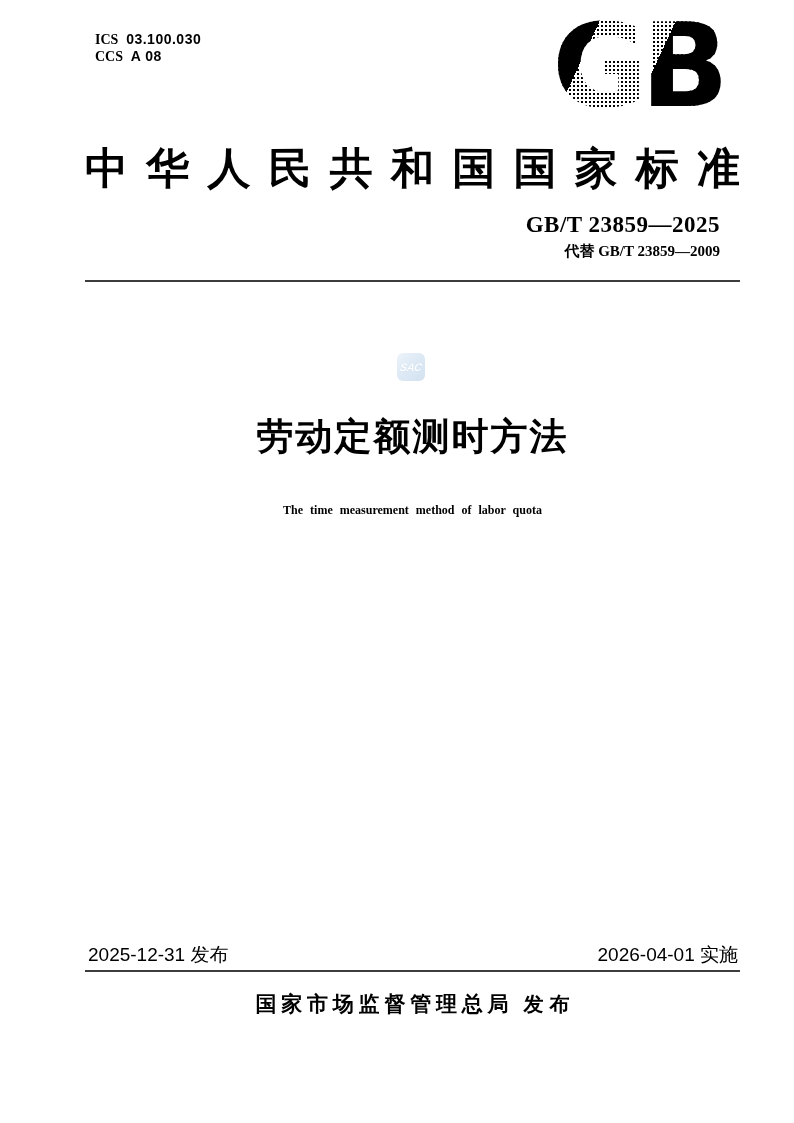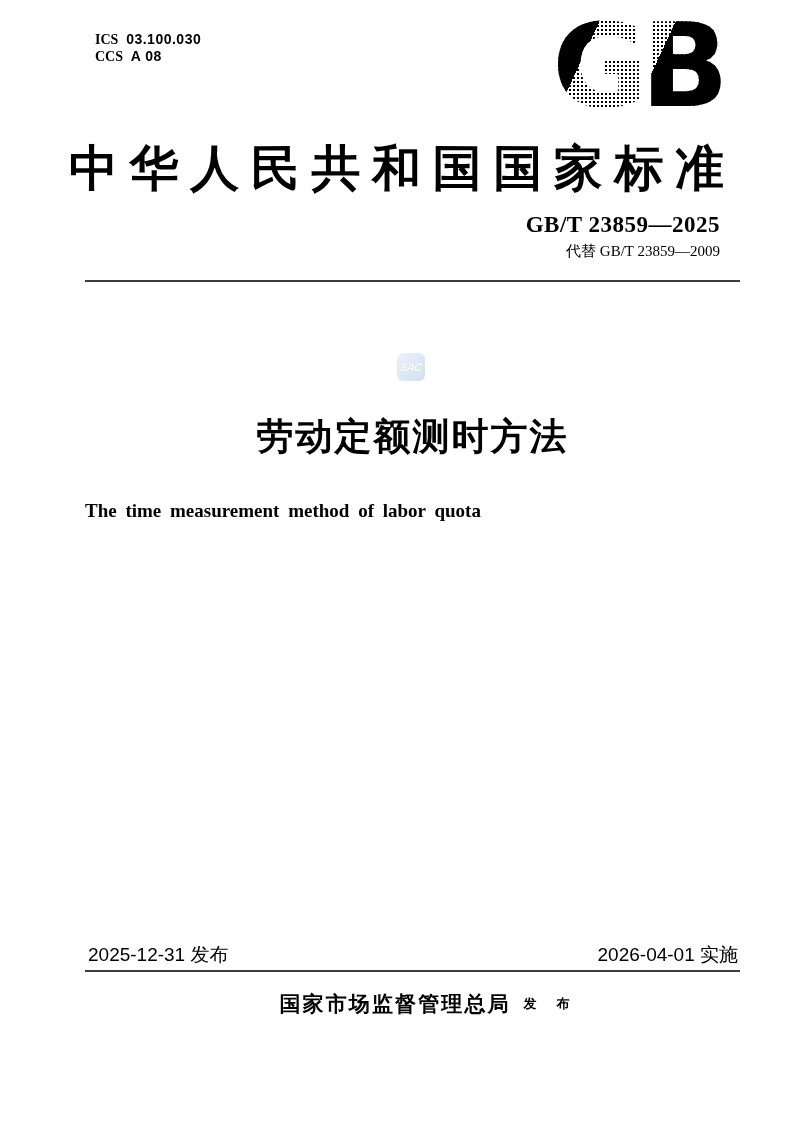--- a/index.html
+++ b/index.html
@@ -23,30 +23,30 @@
     .gb-logo {
       background:
         radial-gradient(circle, #000 1.1px, rgba(0,0,0,0) 1.4px) 0 0 / 4px 4px repeat,
         linear-gradient(115deg, #000 24%, rgba(0,0,0,0) 24%, rgba(0,0,0,0) 58%, #000 58%);
       -webkit-background-clip:text; background-clip:text; color:transparent;
     }
   }
 
   
   .std-title {
-    position:absolute; left:69px; top:146px; width:655px;
+    position:absolute; left:85px; top:146px; width:655px;
     font-family:"Liberation Serif",serif; font-weight:bold;
-    font-size:49px; line-height:46px; white-space:nowrap;
+    font-size:43px; line-height:46px; white-space:nowrap;
     text-align:justify; text-align-last:justify;
   }
 
   
   .std-number-block { position:absolute; right:74px; top:212px; text-align:right; font-family:"Liberation Serif",serif;margin-left:40px; }
   .std-number { font-size:23px; font-weight:bold; line-height:26px; letter-spacing:0.5px; }
-  .std-replaces { font-size:15px; line-height:18px; margin-top:4px; font-weight:normal; }
+  .std-replaces { font-size:15px; line-height:18px; margin-top:4px; font-weight:bold; }
 
   .rule { position:absolute; left:85px; width:655px; height:2px; background:#3d3d3d; }
   .rule-top { top:280px; }
   .rule-bottom { top:970px; }
 
   
   .sac-mark {
     position:absolute; left:397px; top:353px; width:28px; height:28px; border-radius:6px;
     background:linear-gradient(135deg,#edf3fa 0%,#dde9f5 50%,#d2e1f0 100%);
     display:flex; align-items:center; justify-content:center;
@@ -57,41 +57,41 @@
     text-shadow:0 0 1px #b7cde5;
   }
 
   
   .main-title {
     position:absolute; left:85px; top:416px; width:655px; text-align:center;
     font-family:"Liberation Sans","DejaVu Sans",sans-serif; font-weight:bold;
     font-size:37px; line-height:42px; letter-spacing:2px;
   }
   .en-title {
-    position:absolute; left:85px; top:500px; width:655px; 
+    position:absolute; left:85px; top:500px; width:655px; text-align:center;
     font-family:"Liberation Serif",serif; font-weight:bold;
-    font-size:19px; line-height:21px; word-spacing:4px;
+    font-size:12px; line-height:21px; word-spacing:4px;
   }
 
   
   .dates-row {
     position:absolute; left:88px; top:944px; width:650px;
     display:flex; justify-content:space-between;
     font-size:19px; line-height:22px; font-family:"Liberation Sans",sans-serif;align-items:center;
   }
 
   
   .publisher {
     position:absolute; left:85px; top:993px; width:655px;
     display:flex; justify-content:center; align-items:center; gap:15px;
     font-family:"Liberation Serif",serif; font-weight:bold;
   }
   .publisher .names { width:253px; font-size:21px; line-height:22px; }
-  .publisher .names div { text-align:justify; text-align-last:justify;margin-left:24px; }
-  .publisher .issue-label { width:46px; font-size:13px; line-height:20px; text-align:justify; text-align-last:justify; }
+  .publisher .names div { text-align:justify; text-align-last:justify; }
+  .publisher .issue-label { width:46px; font-size:20px; line-height:20px; text-align:justify; text-align-last:justify; }
 </style>
 </head>
 <body>
 
 <div class="page">
 
   <div class="ics-block">
     <div>
       <span class="lbl">ICS</span>&nbsp;
       <span class="val">03.100.030</span>

